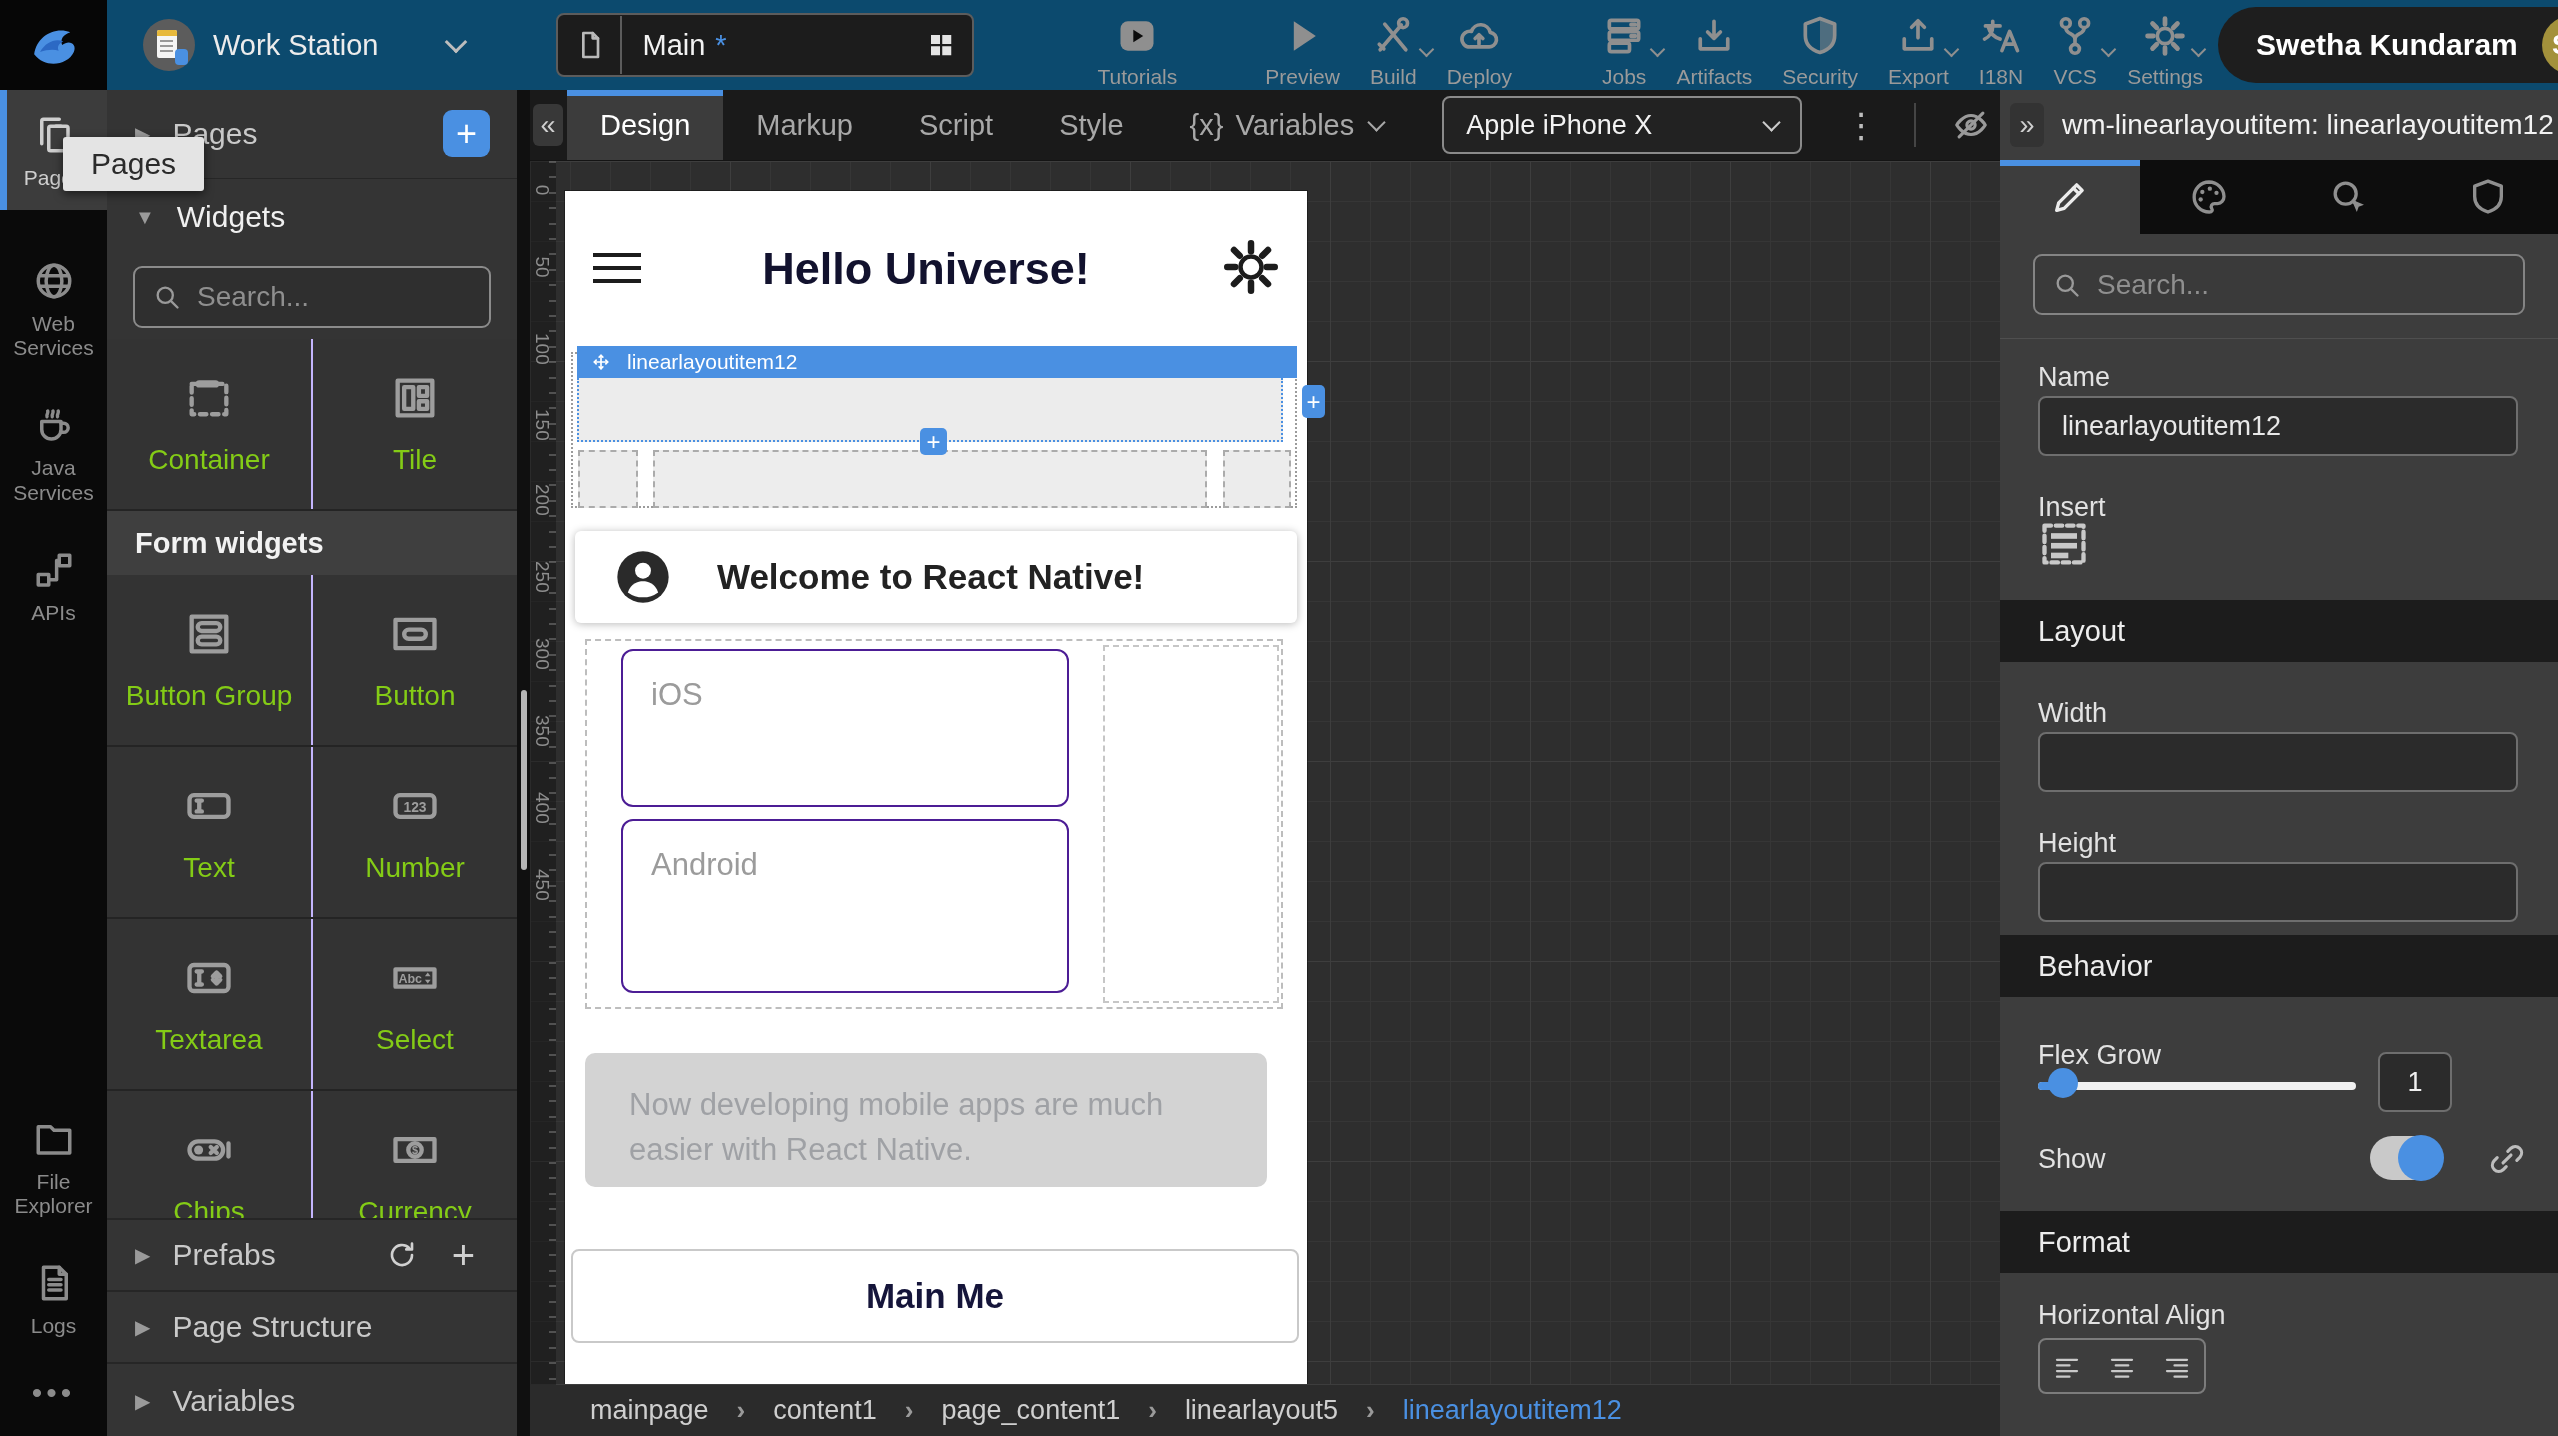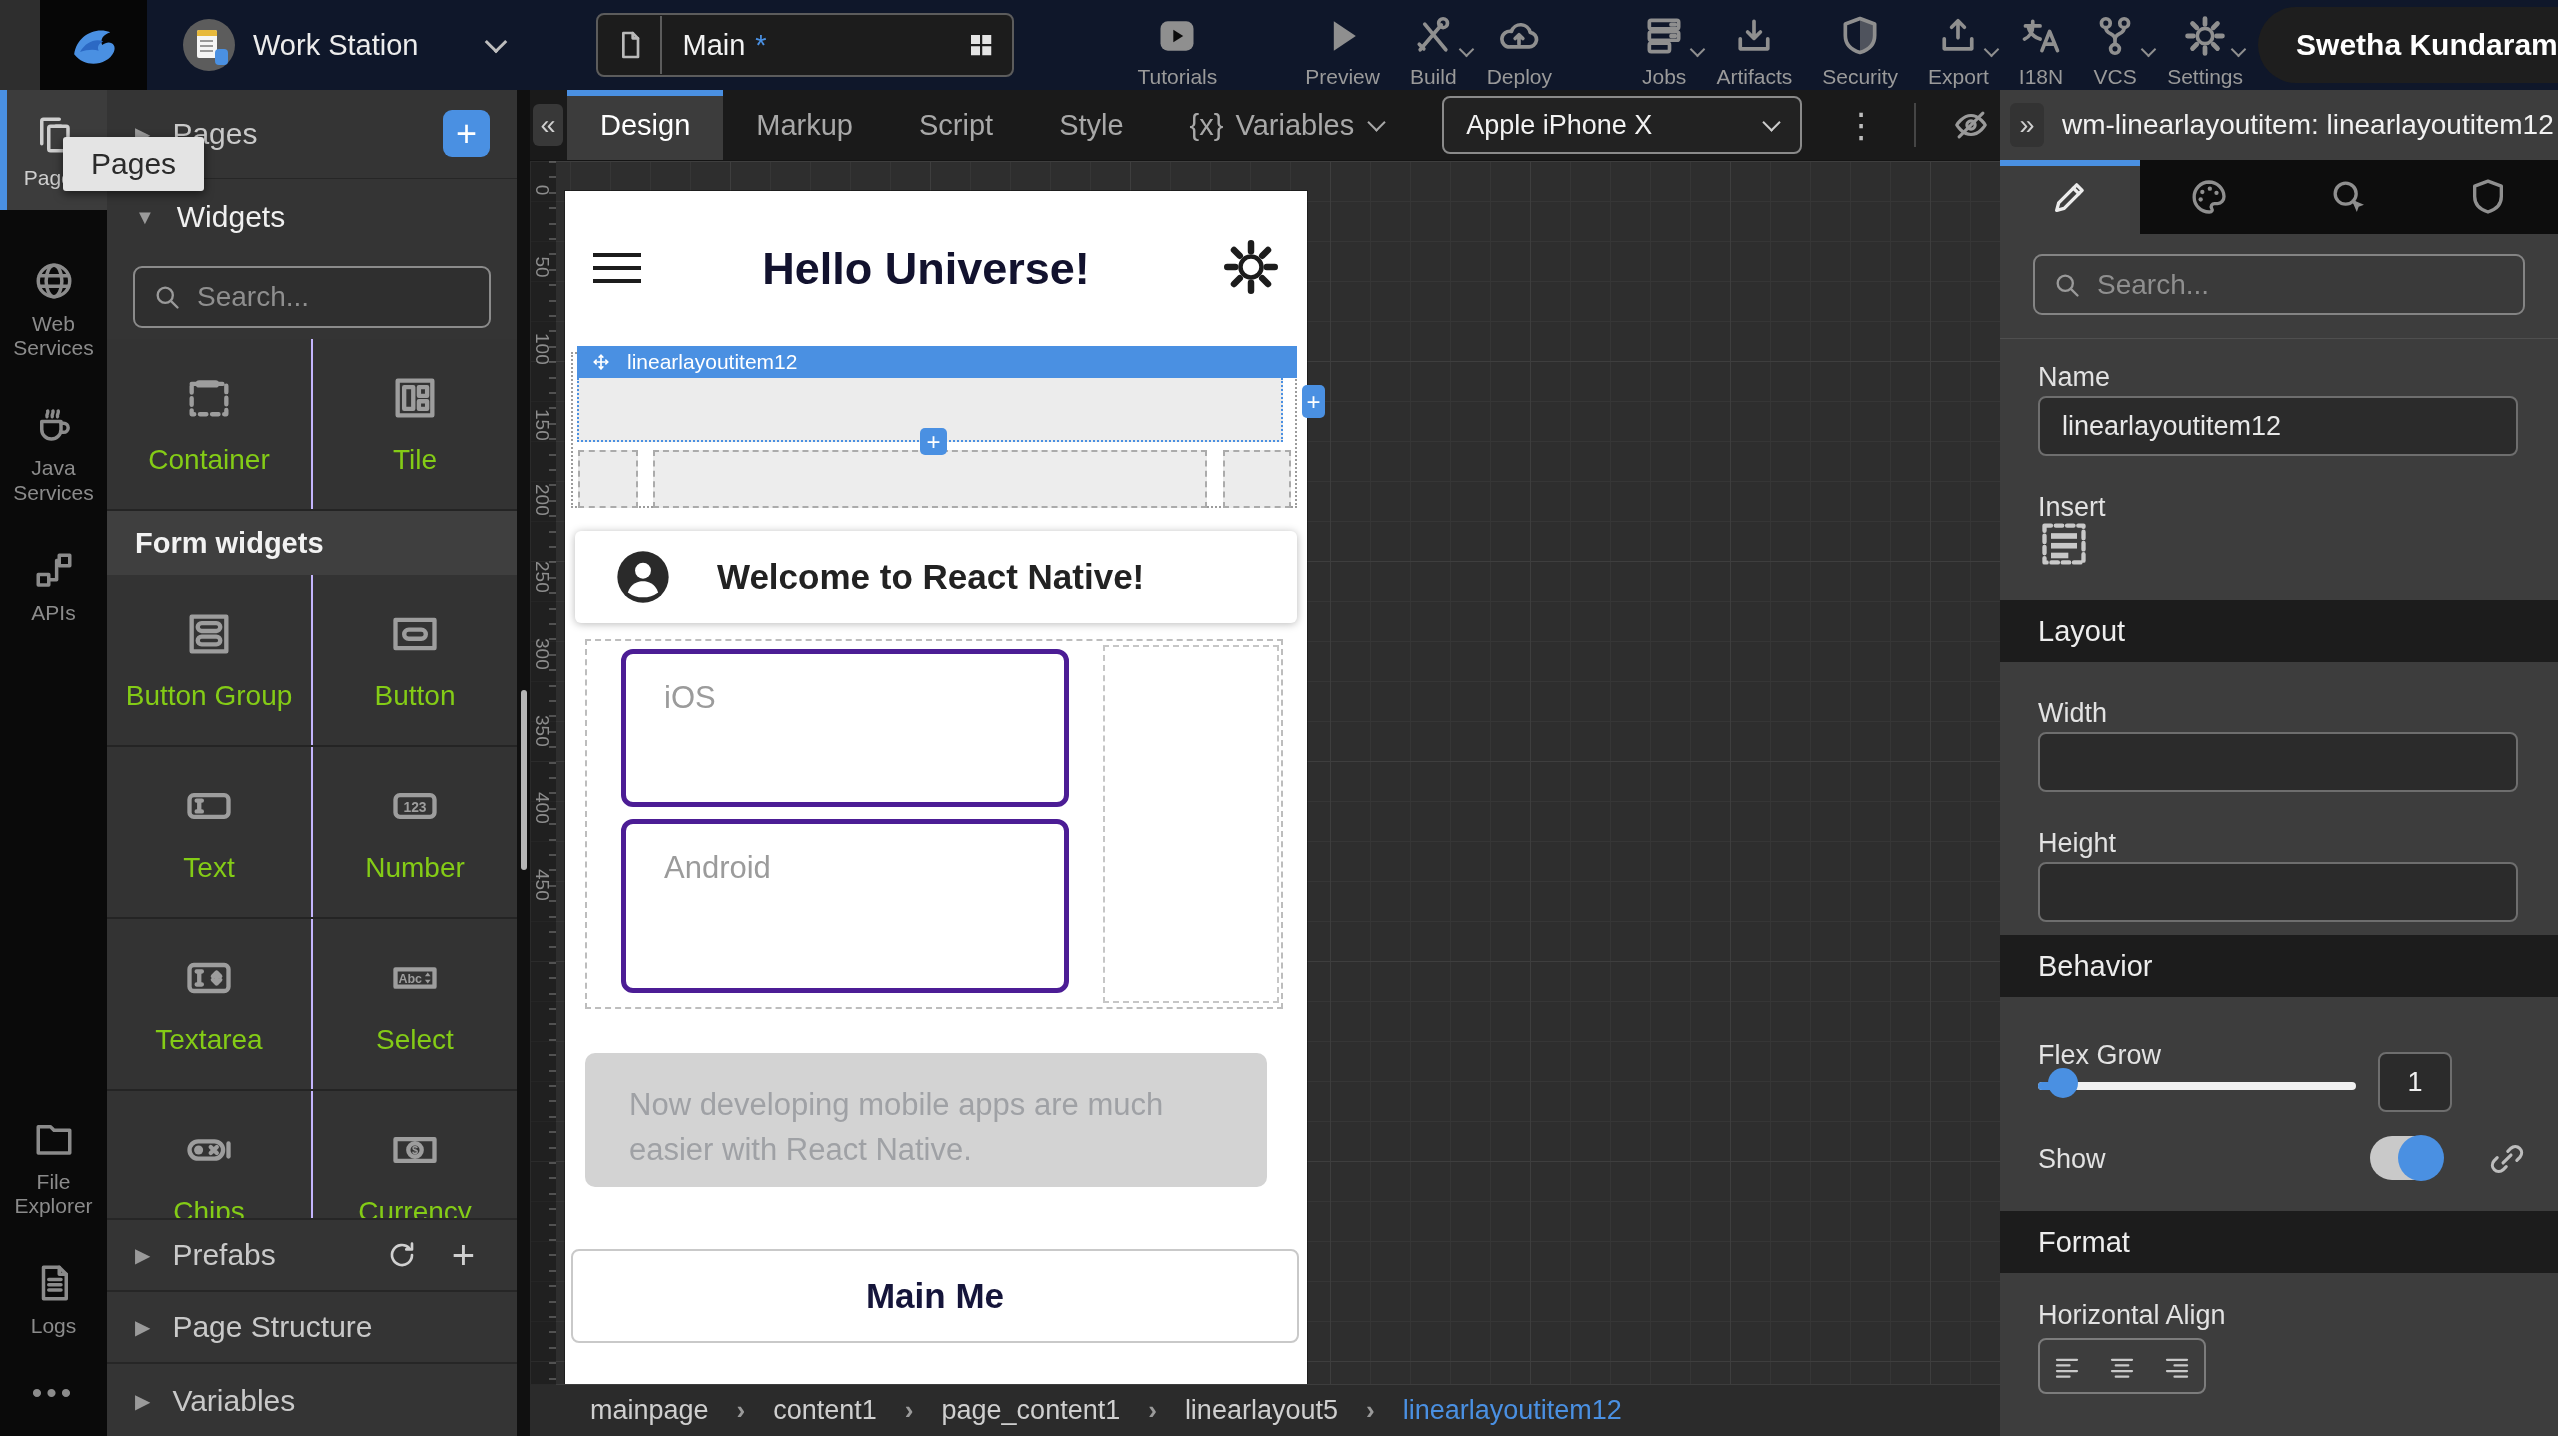--- a/index.html
+++ b/index.html
@@ -2,21 +2,21 @@
 <html><head>
 <meta charset="utf-8">
 <style>
   html,body{margin:0;padding:0;}
   body{width:2558px;height:1436px;position:relative;overflow:hidden;background:#2e2e2e;
        font-family:"Liberation Sans","DejaVu Sans",sans-serif;color:#ddd;
        -webkit-font-smoothing:antialiased;}
   svg.i{fill:none;stroke:currentColor;stroke-width:2;stroke-linecap:round;stroke-linejoin:round;}
 
   
-  #topbar{position:absolute;left:0;top:0;right:0;height:90px;background:#0f172a;display:flex;align-items:center;z-index:50;margin-left:40px;}
+  #topbar{position:absolute;left:0;top:0;right:0;height:90px;background:#0c4a6e;display:flex;align-items:center;z-index:50;}
   .logo-cell{width:107px;height:90px;display:flex;align-items:center;justify-content:center;background:#060606;flex:none;}
   .project{display:flex;align-items:center;gap:18px;margin-left:36px;flex:none;}
   .proj-avatar{width:52px;height:52px;border-radius:50%;background:#5c5c5c;position:relative;flex:none;}
   .proj-doc{position:absolute;left:14px;top:11px;width:20px;height:28px;background:#f5f5f5;border-radius:2px;}
   .proj-doc::before{content:"";position:absolute;left:0;top:0;right:0;height:6px;background:#e7b93c;border-radius:2px 2px 0 0;}
   .proj-doc::after{content:"";position:absolute;left:3px;top:10px;width:13px;height:2px;background:#999;box-shadow:0 5px 0 #999,0 10px 0 #999;}
   .proj-coin{position:absolute;right:7px;bottom:6px;width:13px;height:16px;background:#4a90e2;border-radius:4px;}
   .proj-name{font-size:29px;color:#ececec;}
   .chev{width:13px;height:13px;border-right:3px solid #bdbdbd;border-bottom:3px solid #bdbdbd;transform:rotate(45deg);margin-left:52px;margin-top:-6px;}
   .main-tab{margin-left:92px;width:382px;height:60px;border:2px solid #5c5c5c;border-radius:8px;background:#1c1c1c;display:flex;align-items:center;padding:0 16px;flex:none;}
@@ -119,21 +119,21 @@
   .plus-right{left:737px;top:194px;width:23px;height:33px;}
   .plus-center{left:355px;top:237px;width:27px;height:27px;}
   .dashbox{position:absolute;border:2px dashed #ababab;background:#ececec;z-index:1;}
   .db1{left:13px;top:259px;width:56px;height:54px;}
   .db2{left:88px;top:259px;width:550px;height:54px;background:#ededed;}
   .db3{left:658px;top:259px;width:64px;height:54px;}
   .welcome-card{position:absolute;left:10px;top:340px;width:722px;height:92px;background:#fff;border-radius:6px;box-shadow:0 1px 8px rgba(0,0,0,.28);display:flex;align-items:center;gap:46px;padding-left:40px;box-sizing:border-box;}
   .avatar-ic{width:56px;height:56px;flex:none;}
   .welcome-text{font-size:35px;font-weight:bold;color:#222;}
   .big-dash{position:absolute;left:20px;top:448px;width:694px;height:366px;border:2px dashed #bdbdbd;}
-  .plat-box{position:absolute;border:5px solid #4c1d95;border-radius:12px;background:#fff;box-sizing:border-box;padding:26px 0 0 38px;font-size:31px;color:#9b9b9b;}
+  .plat-box{position:absolute;border:2px solid #4c1d95;border-radius:12px;background:#fff;box-sizing:border-box;padding:26px 0 0 28px;font-size:31px;color:#9b9b9b;}
   .ios-box{left:56px;top:458px;width:448px;height:158px;}
   .android-box{left:56px;top:628px;width:448px;height:174px;}
   .right-col{position:absolute;left:538px;top:454px;width:172px;height:354px;border:2px dashed #c6c6c6;}
   .msg-box{position:absolute;left:20px;top:862px;width:682px;height:134px;background:#d3d3d3;border-radius:10px;box-sizing:border-box;padding:30px 40px 0 44px;font-size:31px;color:#9fa1a5;line-height:1.45;}
   .clickme{position:absolute;left:6px;top:1058px;width:728px;height:94px;background:#fff;border:2px solid #c9c9c9;border-radius:8px;display:flex;align-items:center;justify-content:center;font-size:35px;font-weight:bold;color:#15153a;box-sizing:border-box;cursor:pointer;}
 
   #breadcrumb{position:absolute;left:0;right:0;bottom:0;height:51px;background:#2b2b2b;border-top:1px solid #3d3d3d;display:flex;align-items:center;padding-left:60px;gap:28px;font-size:27px;}
   .bc{color:#cfcfcf;cursor:pointer;white-space:nowrap;}
   .bc.active{color:#4a90e2;}
   .bc-sep{color:#9a9a9a;font-size:26px;font-weight:bold;}

